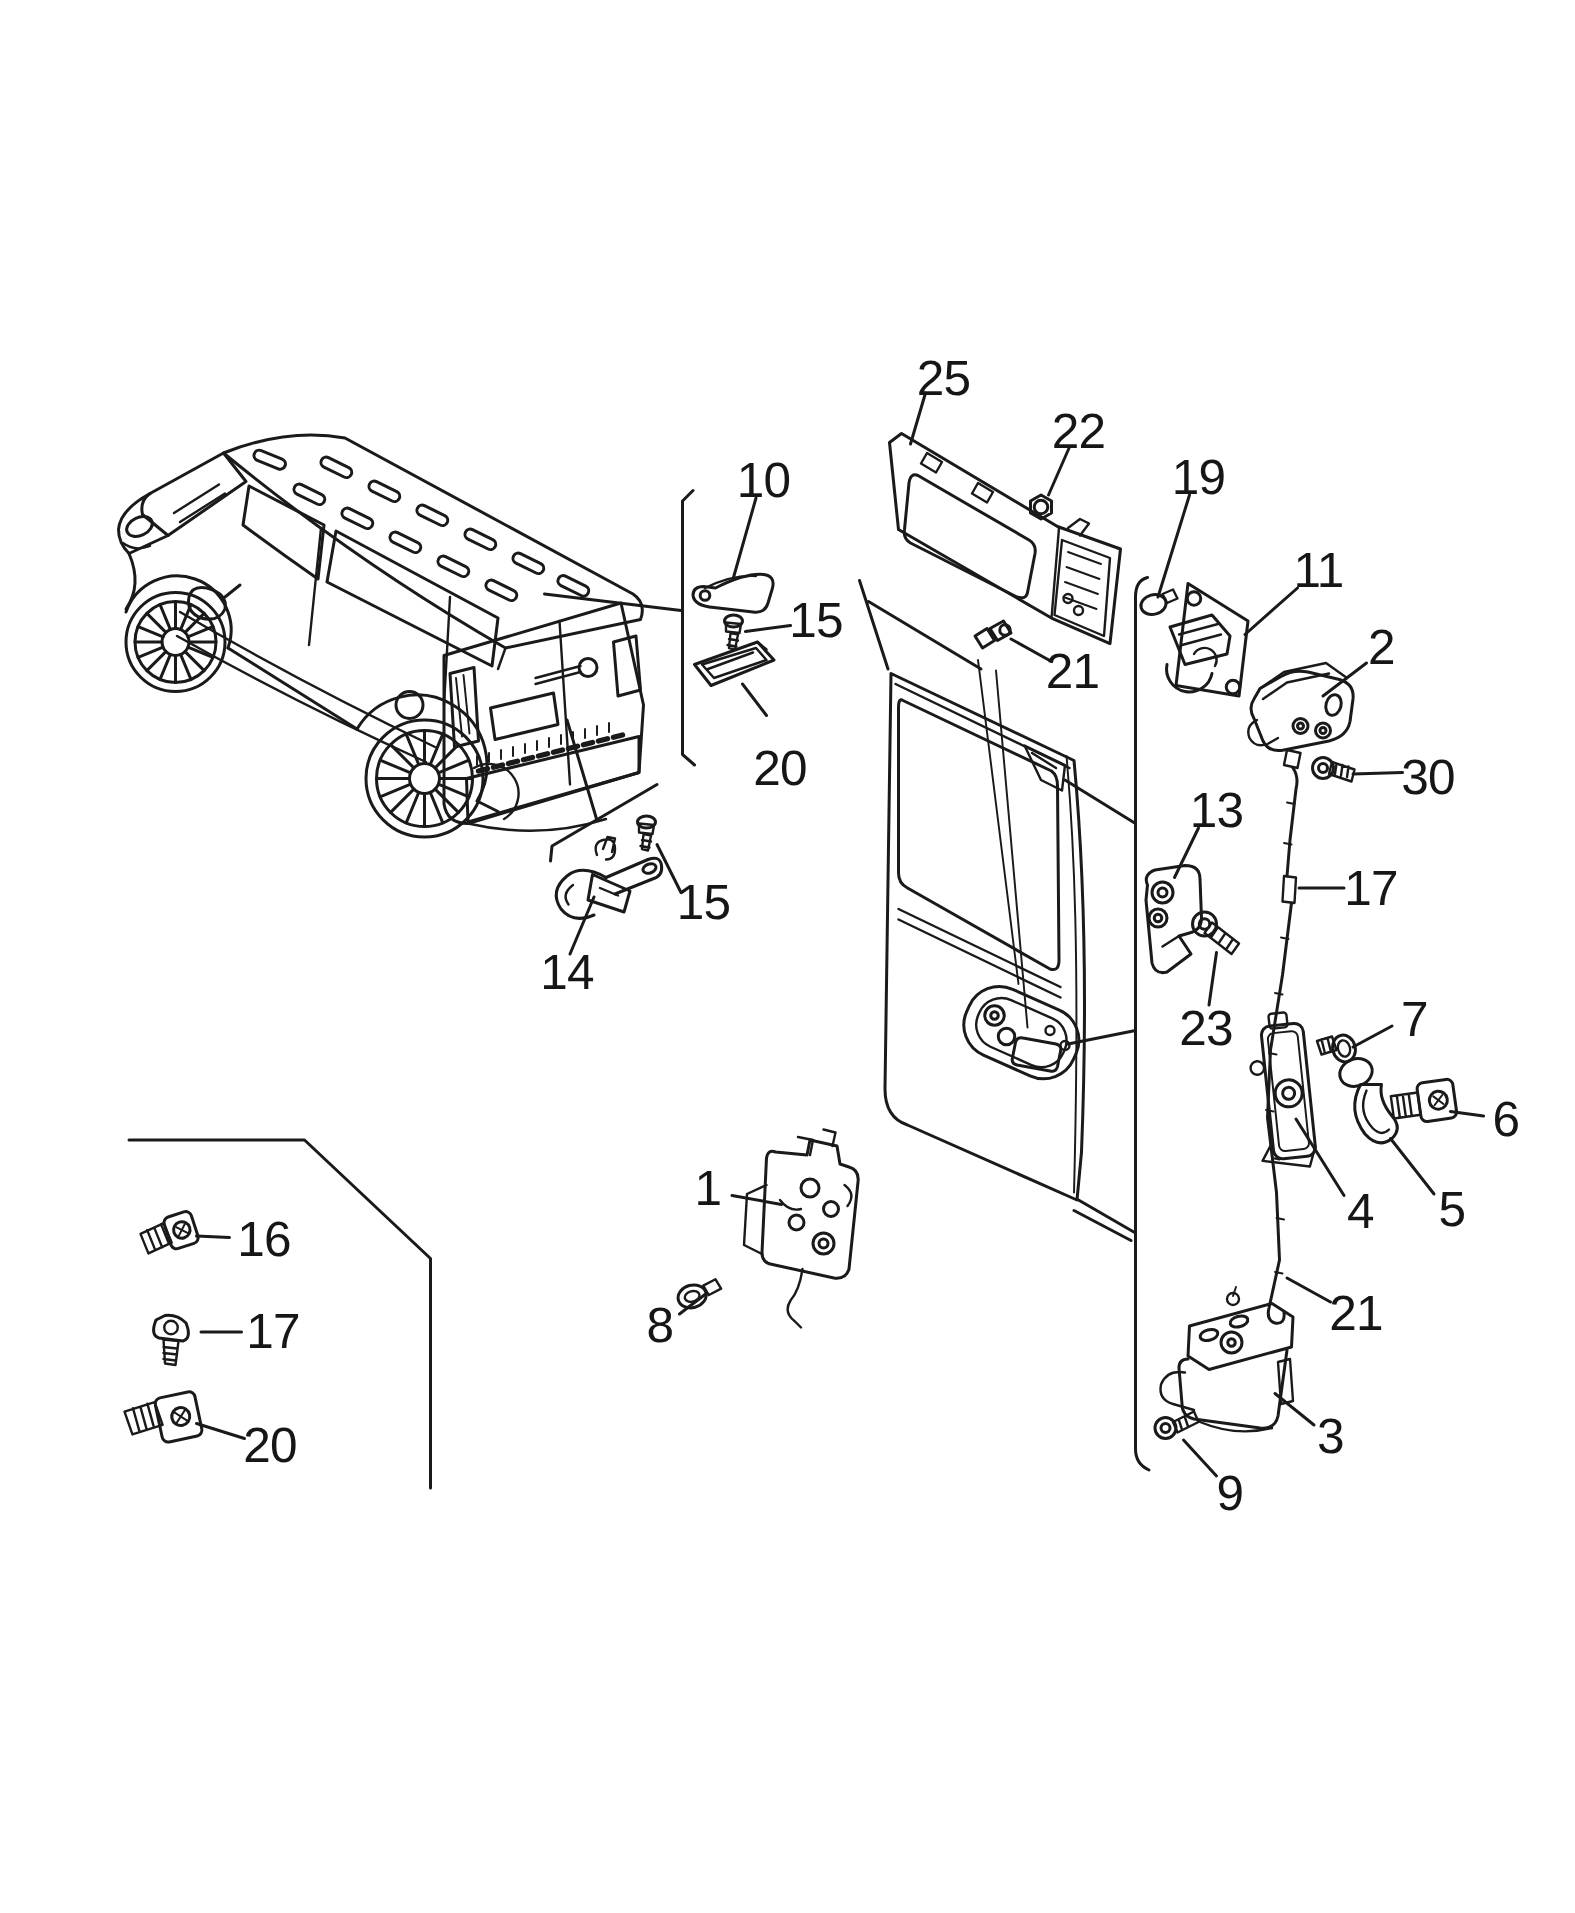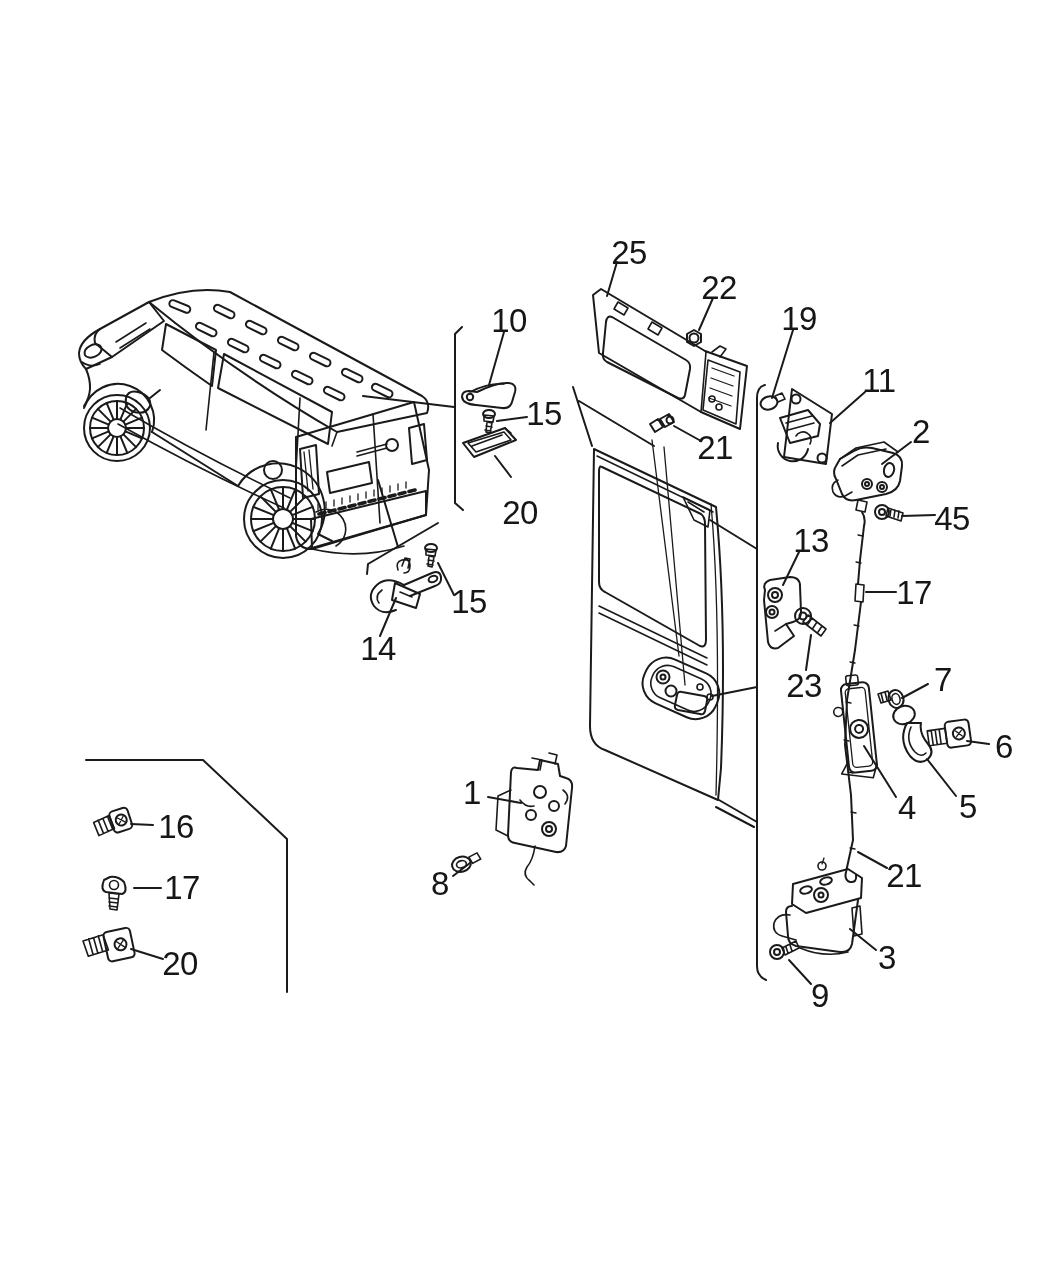--- a/index.html
+++ b/index.html
@@ -350,21 +350,21 @@
     <path d="M811,984 L789,960"></path>
   </g>
 </svg>
 
 <div id="callout-layer">
       <span class="callout" style="left: 629px; top: 252px;">25</span>
       <span class="callout" style="left: 719px; top: 287px;">22</span>
       <span class="callout" style="left: 799px; top: 318px;">19</span>
       <span class="callout" style="left: 879px; top: 380px;">11</span>
       <span class="callout" style="left: 921px; top: 431px;">2</span>
-      <span class="callout" style="left: 952px; top: 518px;">45</span>
+      <span class="callout" style="left: 952px; top: 518px;">30</span>
       <span class="callout" style="left: 509px; top: 320px;">10</span>
       <span class="callout" style="left: 544px; top: 413px;">15</span>
       <span class="callout" style="left: 520px; top: 512px;">20</span>
       <span class="callout" style="left: 715px; top: 447px;">21</span>
       <span class="callout" style="left: 811px; top: 540px;">13</span>
       <span class="callout" style="left: 914px; top: 592px;">17</span>
       <span class="callout" style="left: 378px; top: 648px;">14</span>
       <span class="callout" style="left: 469px; top: 601px;">15</span>
       <span class="callout" style="left: 804px; top: 685px; text-align: right;">23</span>
       <span class="callout" style="left: 943px; top: 679px;">7</span>

